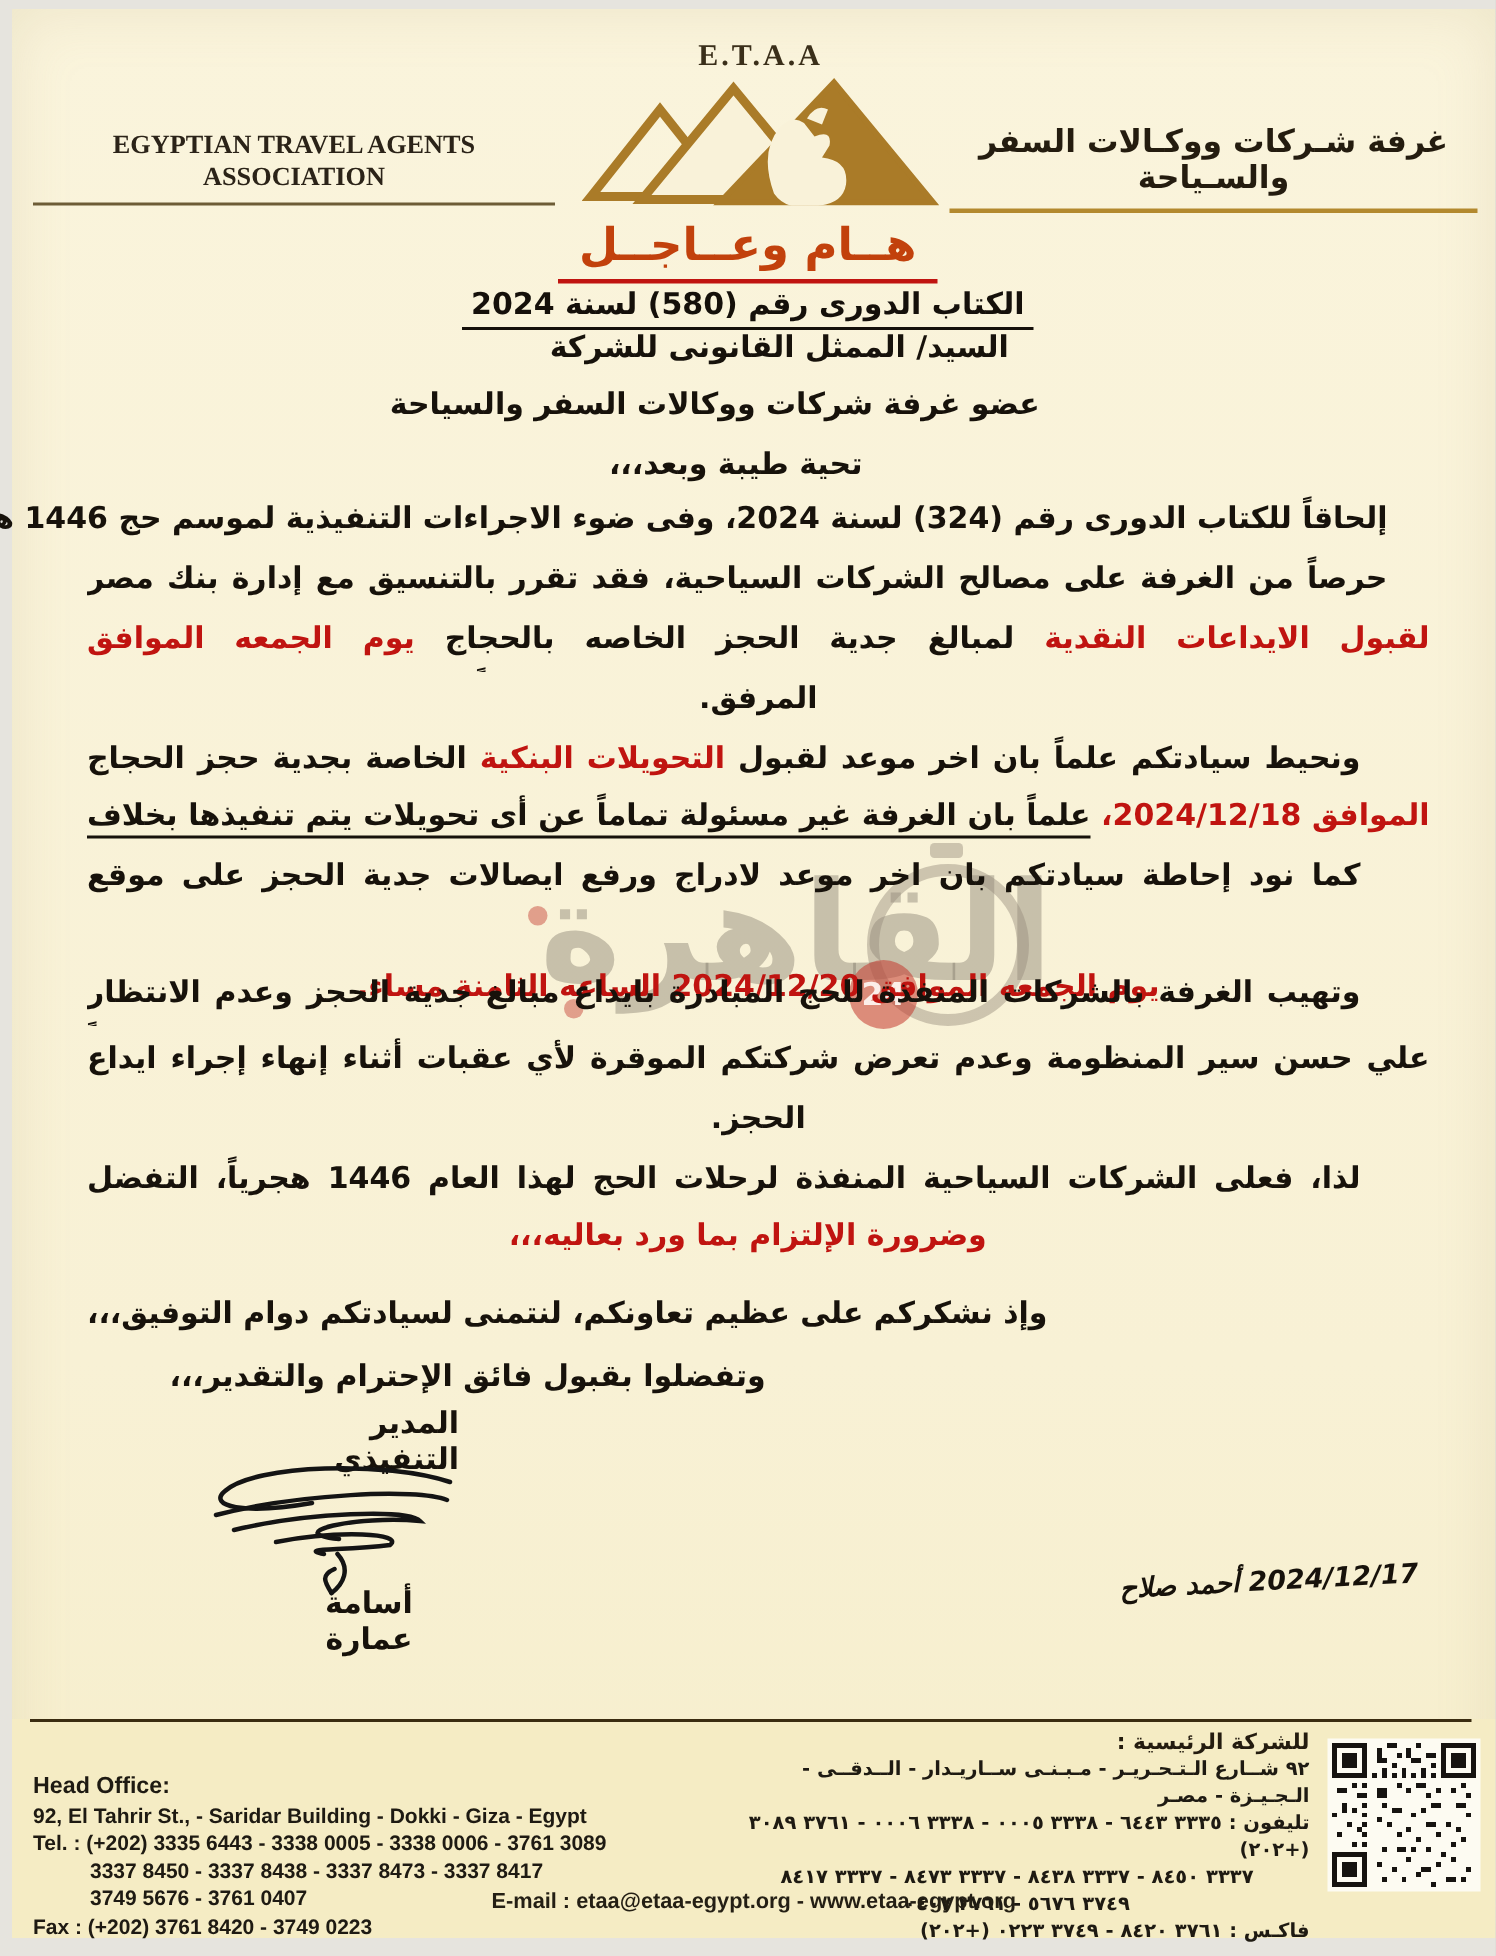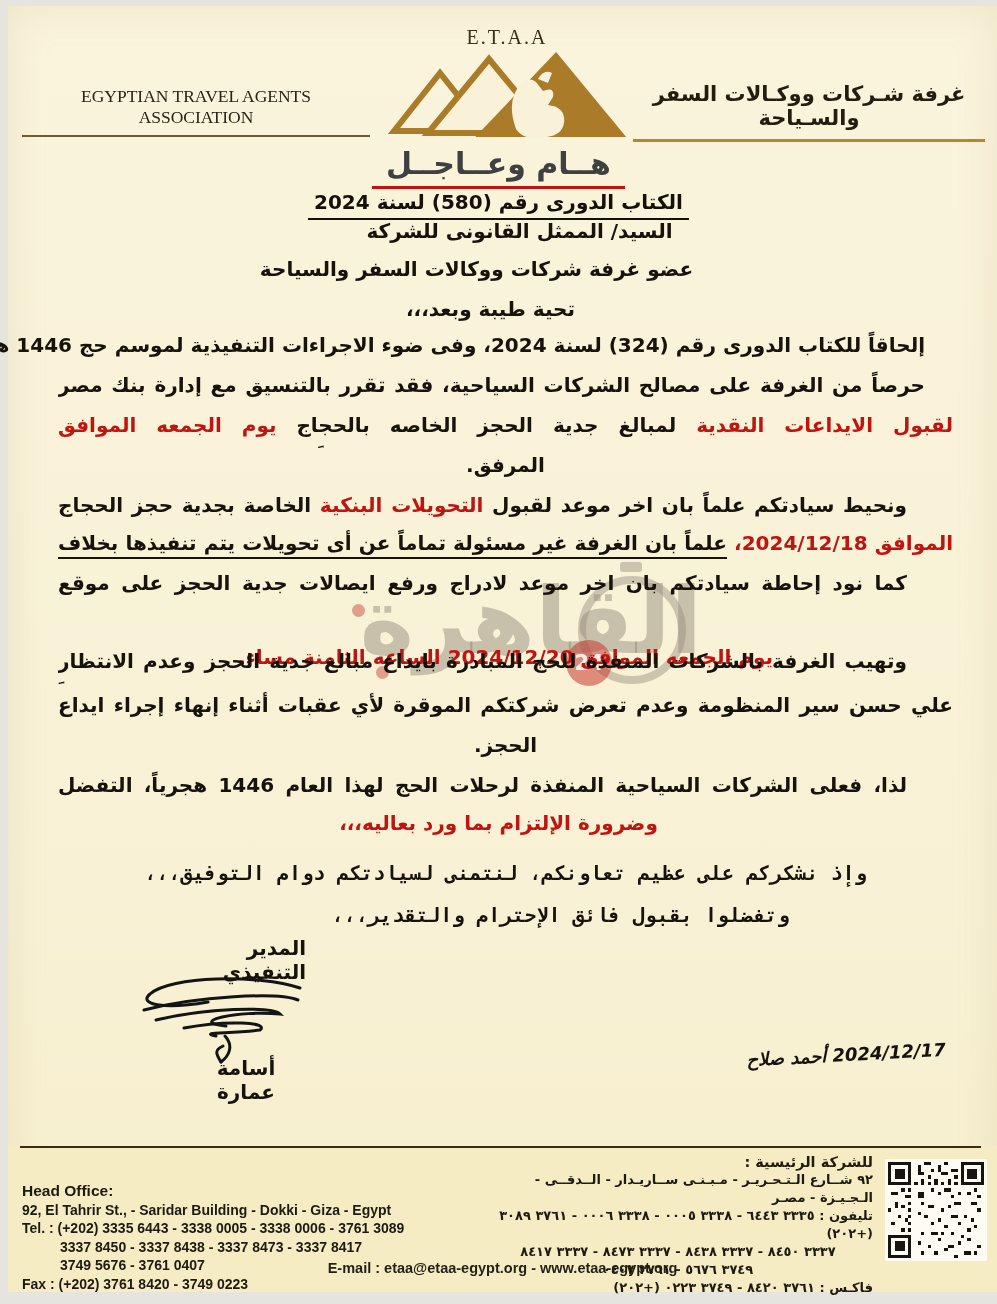--- a/index.html
+++ b/index.html
@@ -4,31 +4,31 @@
 <style>
   html,body{margin:0;padding:0;}
   body{width:997px;height:1304px;overflow:hidden;background:#d6d5d1;
        font-family:"DejaVu Sans",sans-serif;}
   .page{position:relative;width:997px;height:1304px;background:#e6e4de;}
   .sheet{position:absolute;left:8px;top:6px;right:0;bottom:12px;
          background:linear-gradient(180deg,#faf4dc 0%,#f8f1d5 70%,#f6eecb 100%);
          box-shadow:inset 0 0 40px rgba(180,160,110,.18);}
   
   .org-en{position:absolute;left:22px;top:86px;width:348px;text-align:center;
-          font-family:"Liberation Serif",serif;font-weight:400;font-size:17.5px;
+          font-family:"Liberation Serif",serif;font-weight:700;font-size:17.5px;
           color:#2b2318;padding-bottom:7px;border-bottom:2px solid #6d5c36;}
   .logo{position:absolute;left:388px;top:26px;width:238px;text-align:center;}
-  .logo-acr{font-family:"Liberation Serif",serif;font-weight:400;font-size:20px;
+  .logo-acr{font-family:"Liberation Serif",serif;font-weight:700;font-size:20px;
             letter-spacing:2px;color:#3a2f1a;}
   .org-ar{position:absolute;right:12px;top:82px;width:352px;text-align:center;
           direction:rtl;font-weight:700;font-size:21px;color:#241c0f;
           padding-bottom:9px;border-bottom:3px solid #b3892e;}
   
   .t-wrap{position:absolute;left:0;right:0;text-align:center;direction:rtl;}
-  .urgent{color:#404040;font-weight:700;font-size:30px;
+  .urgent{color:#c2410c;font-weight:700;font-size:30px;
           border-bottom:3px solid #c01410;padding:0 14px 5px;}
   .circ{color:#15100a;font-weight:700;font-size:20px;
         border-bottom:2.5px solid #15100a;padding:0 6px 4px;}
   
   .wm{position:absolute;left:332px;top:570px;width:370px;height:160px;z-index:0;pointer-events:none;}
   .wm-text{position:absolute;right:0;top:6px;font-weight:700;font-size:92px;
            color:rgba(118,110,96,.38);direction:rtl;line-height:1;}
   .wm-watch{position:absolute;left:246px;top:6px;width:92px;height:92px;border-radius:50%;
             border:8px solid rgba(150,140,125,.45);}
   .wm-watch:before{content:"";position:absolute;left:34px;top:-22px;width:22px;height:10px;
@@ -36,21 +36,21 @@
   .wm-badge{position:absolute;left:-20px;bottom:-10px;width:46px;height:46px;border-radius:50%;
             background:rgba(196,57,46,.55);color:rgba(255,250,245,.9);font-weight:700;
             font-size:21px;display:flex;align-items:center;justify-content:center;}
   .wm-dot{position:absolute;width:13px;height:13px;border-radius:50%;background:rgba(196,57,46,.45);}
   
   .letter{position:absolute;left:58px;right:44px;top:214px;height:740px;direction:rtl;
           font-weight:700;font-size:20px;color:#17120b;z-index:1;}
   .ln{position:absolute;left:0;right:0;height:36px;line-height:34px;white-space:nowrap;}
   .j{text-align:justify;text-align-last:justify;white-space:normal;height:40px;overflow:hidden;}
   .r{text-align:center;}
-  .c{text-align:center;font-family:Liberation Mono, monospace;}
+  .c{text-align:left;}
   .red{color:#c01410;}
   .ul{border-bottom:2.5px solid #17120b;padding-bottom:2px;}
   
   .exec{position:absolute;left:166px;top:936px;width:140px;text-align:right;direction:rtl;
         font-weight:700;font-size:20px;color:#17120b;z-index:1;}
   .sig{position:absolute;left:128px;top:972px;z-index:1;}
   .signame{position:absolute;left:186px;top:1056px;width:120px;text-align:center;direction:rtl;
         font-weight:700;font-size:20px;color:#17120b;z-index:1;}
   .hand{position:absolute;left:736px;top:1044px;width:220px;text-align:center;direction:rtl;
         font-weight:700;font-style:italic;font-size:18px;color:#17120b;

